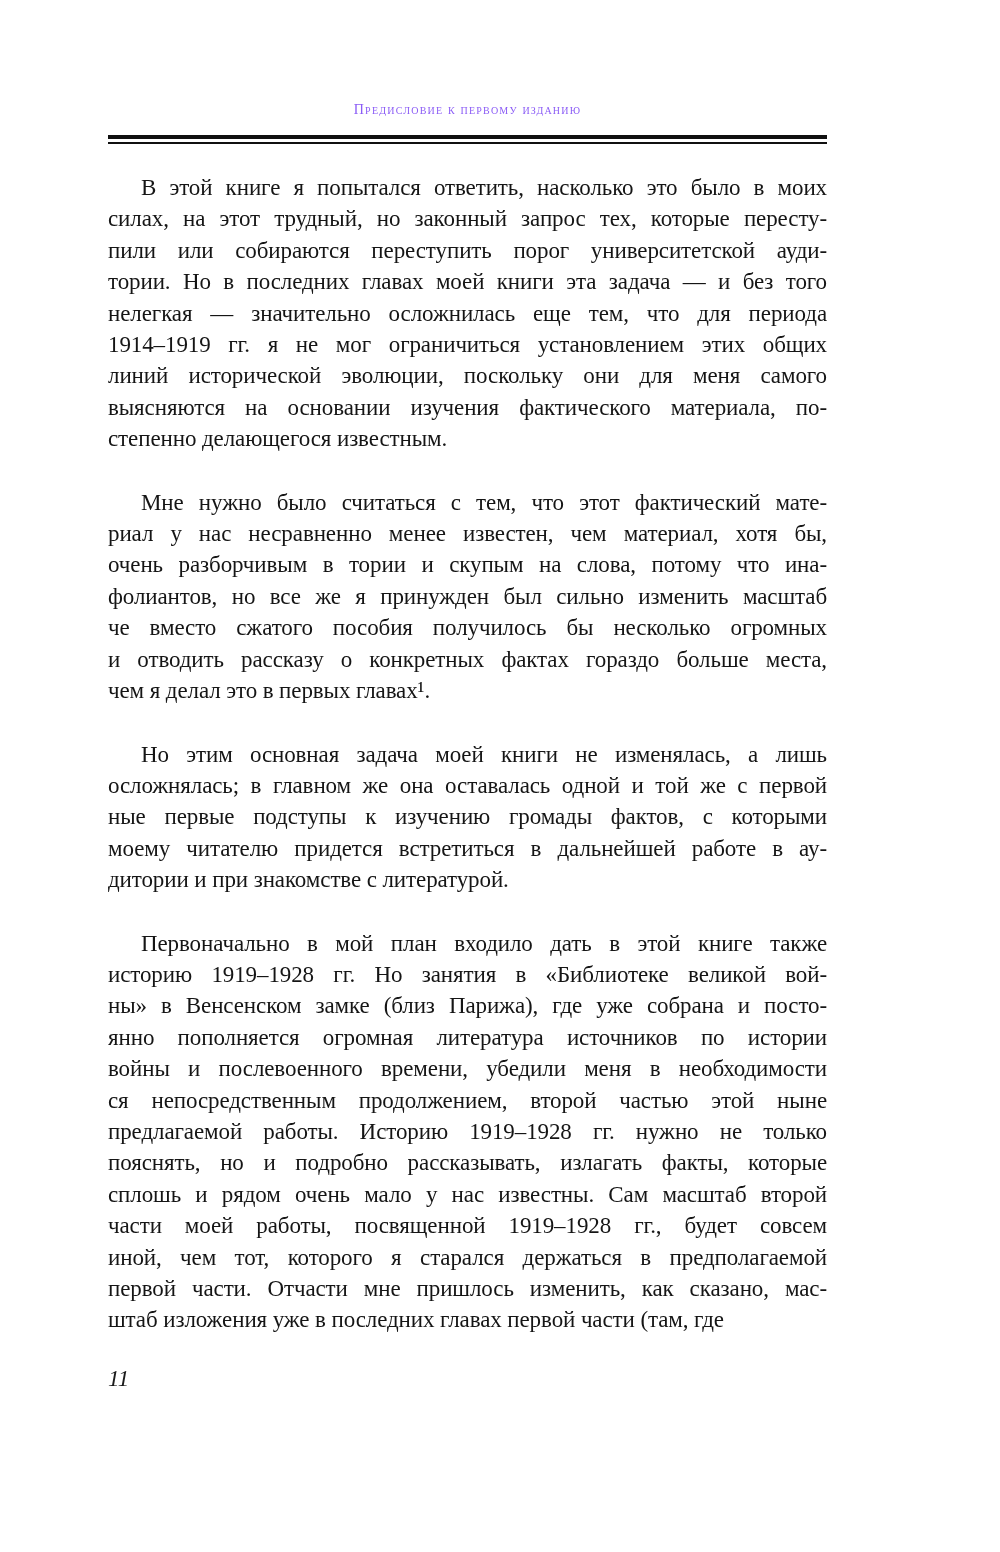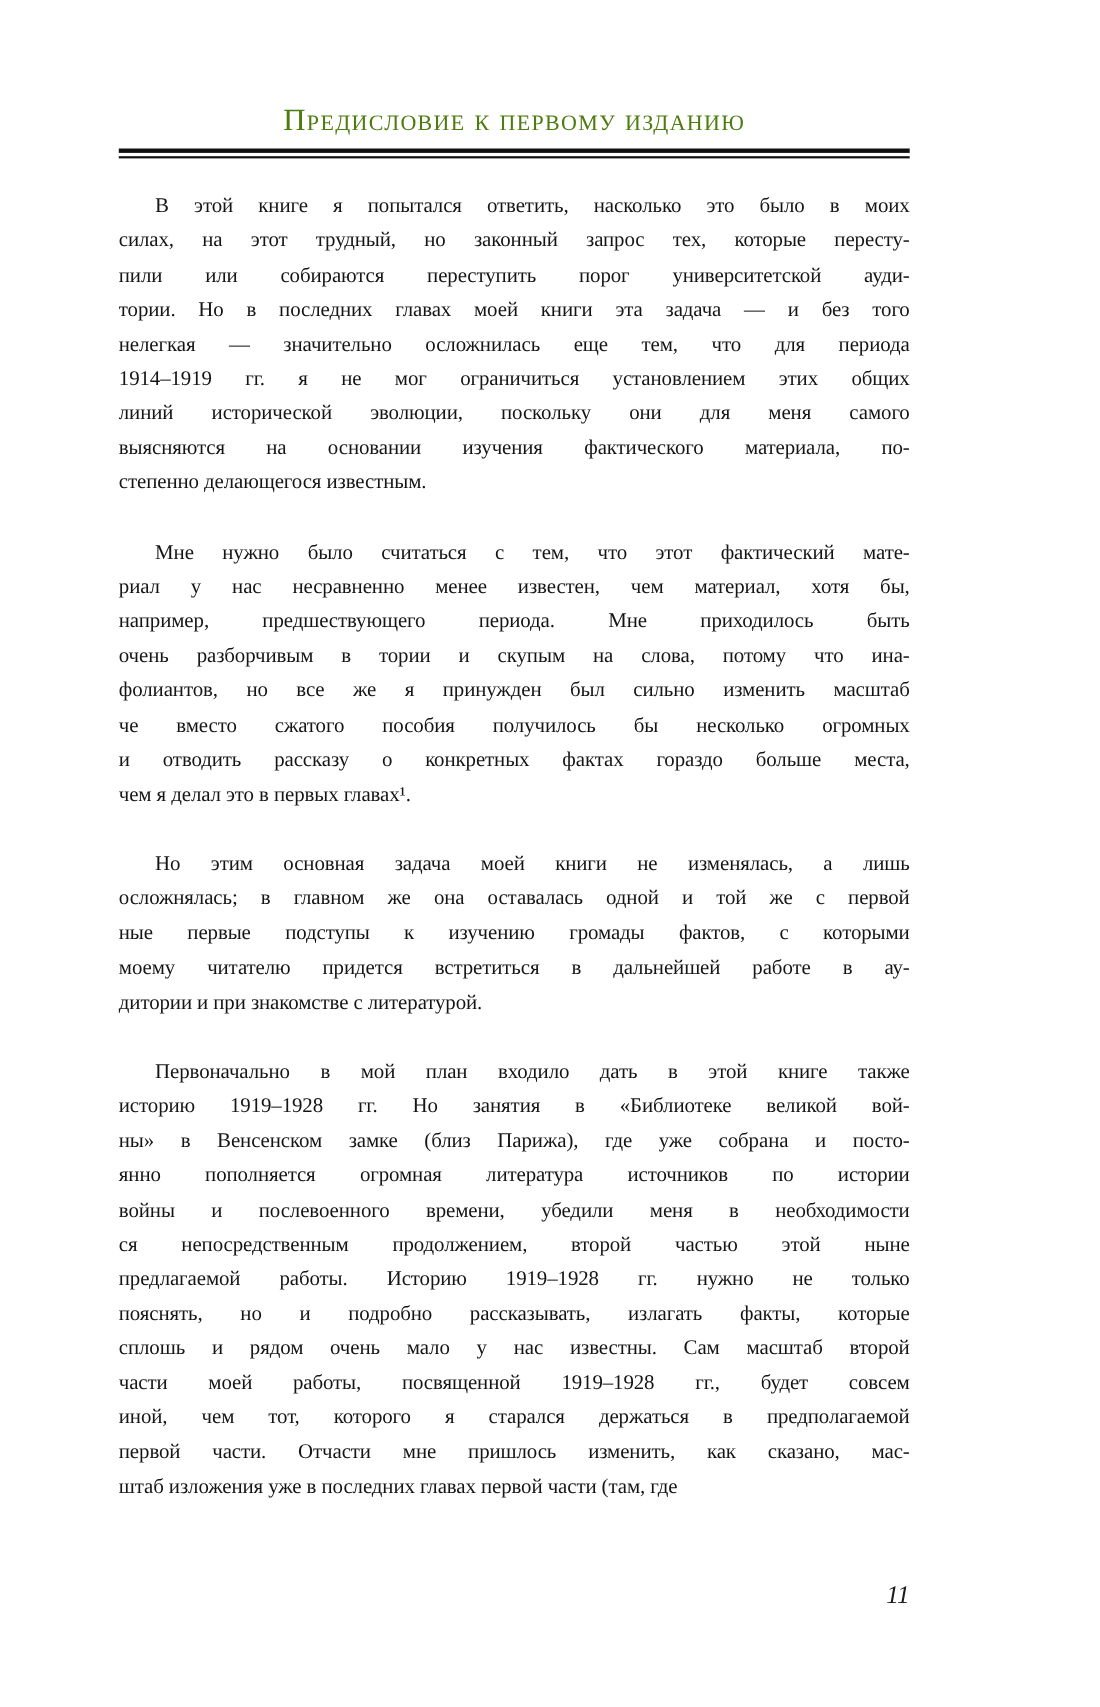--- a/index.html
+++ b/index.html
@@ -18,56 +18,56 @@
   .text-block {
     position: absolute;
     left: 108px;
     top: 0;
     width: 719px;
   }
   .running-head {
     padding-top: 99px;
     text-align: center;
     font-variant: small-caps;
-    font-size: 28px;
+    font-size: 14px;
     line-height: 21px;
     letter-spacing: 1.2px;
-    color: #4d7c0f;
+    color: #8b5cf6;
     white-space: nowrap;
   }
   .head-rule {
     margin-top: 15px;
     height: 3px;
     border-top: 4px solid #101010;
     border-bottom: 2px solid #101010;
   }
   .paragraphs {
     margin-top: 28px;
-    font-size: 19px;
+    font-size: 23px;
     line-height: 31.4px;
     letter-spacing: -0.1px;
   }
   .para { margin: 0; }
   .para + .para { margin-top: 32px; }
   .line {
     text-align: justify;
     text-align-last: justify;
     -moz-text-align-last: justify;
     white-space: normal;
   }
   .line.last {
     text-align-last: left;
     -moz-text-align-last: left;
   }
   .line.first {
     text-indent: 33px;
   }
   .page-number {
-    margin-top: 69px;
-    text-align: right;
+    margin-top: 29px;
+    text-align: left;
     font-style: italic;
     font-size: 23px;
     line-height: 28px;
     color: #1b1b1b;
   }
 </style>
 </head>
 <body>
 
 <div class="text-block">
@@ -81,21 +81,20 @@
         <div class="line">тории. Но в последних главах моей книги эта задача — и без того</div>
         <div class="line">нелегкая — значительно осложнилась еще тем, что для периода</div>
         <div class="line">1914–1919 гг. я не мог ограничиться установлением этих общих</div>
         <div class="line">линий исторической эволюции, поскольку они для меня самого</div>
         <div class="line">выясняются на основании изучения фактического материала, по-</div>
         <div class="line last">степенно делающегося известным.</div>
       </div>
       <div class="para">
         <div class="line first">Мне нужно было считаться с тем, что этот фактический мате-</div>
         <div class="line">риал у нас несравненно менее известен, чем материал, хотя бы,</div>
-        <div class="line">например, предшествующего периода. Мне приходилось быть</div>
         <div class="line">очень разборчивым в тории и скупым на слова, потому что ина-</div>
         <div class="line">фолиантов, но все же я принужден был сильно изменить масштаб</div>
         <div class="line">че вместо сжатого пособия получилось бы несколько огромных</div>
         <div class="line">и отводить рассказу о конкретных фактах гораздо больше места,</div>
         <div class="line last">чем я делал это в первых главах¹.</div>
       </div>
       <div class="para">
         <div class="line first">Но этим основная задача моей книги не изменялась, а лишь</div>
         <div class="line">осложнялась; в главном же она оставалась одной и той же с первой</div>
         <div class="line">ные первые подступы к изучению громады фактов, с которыми</div>

